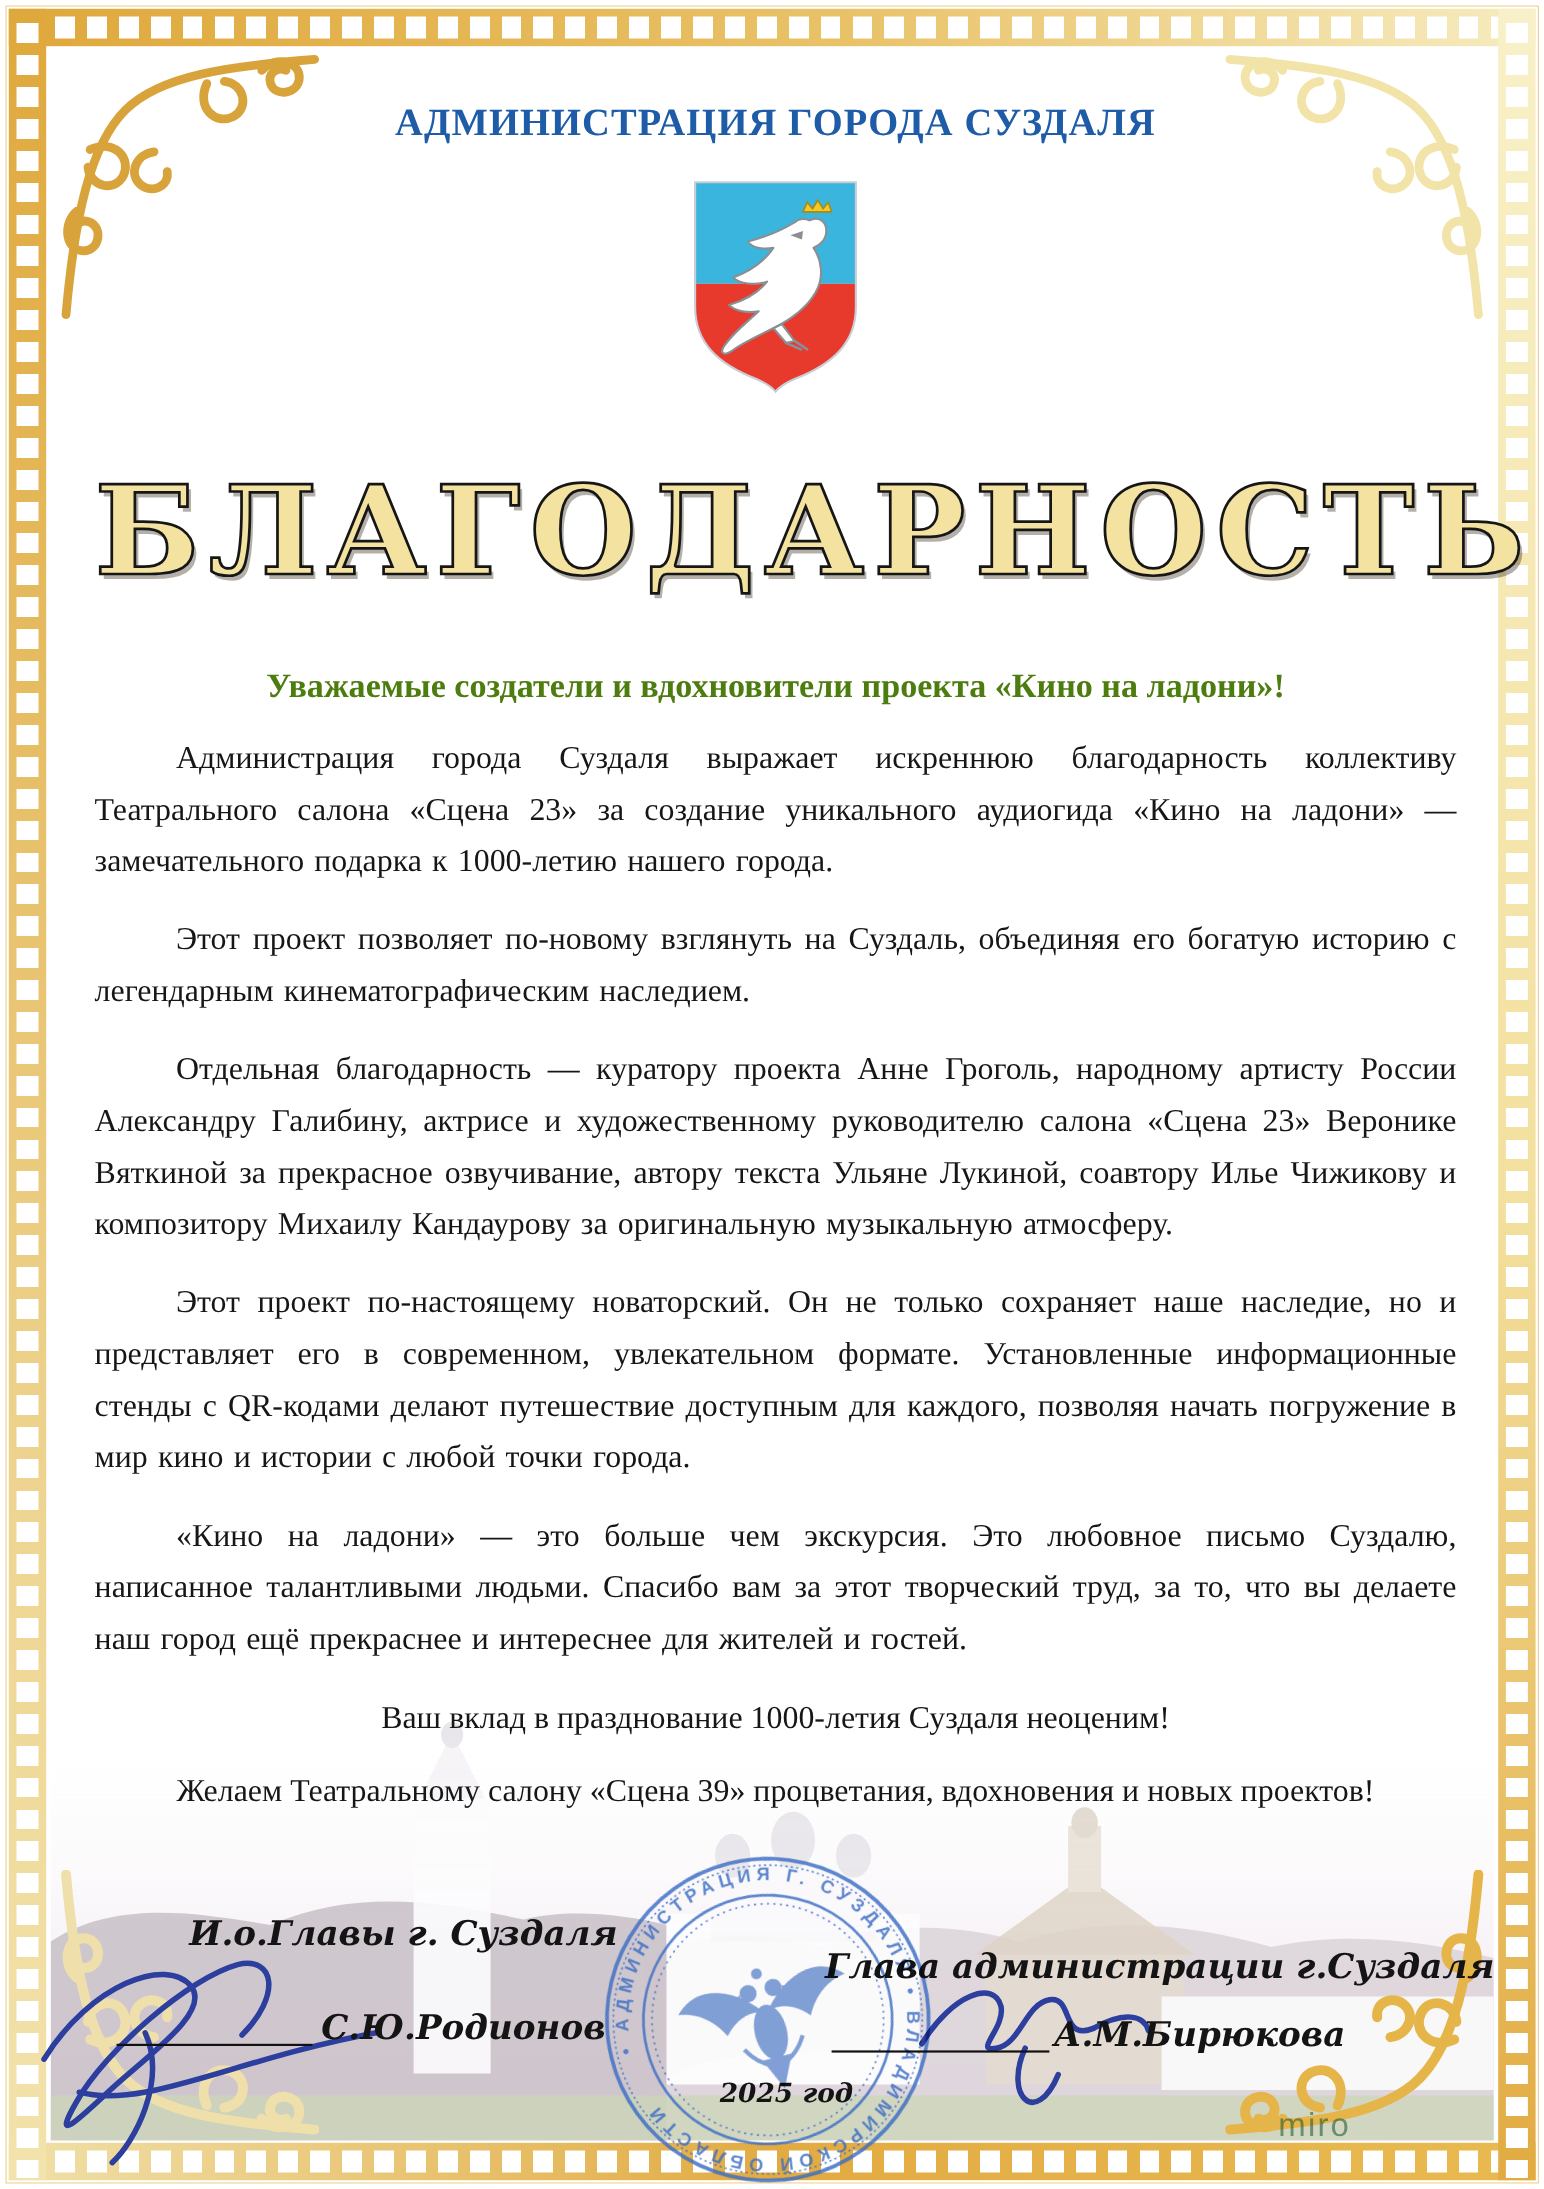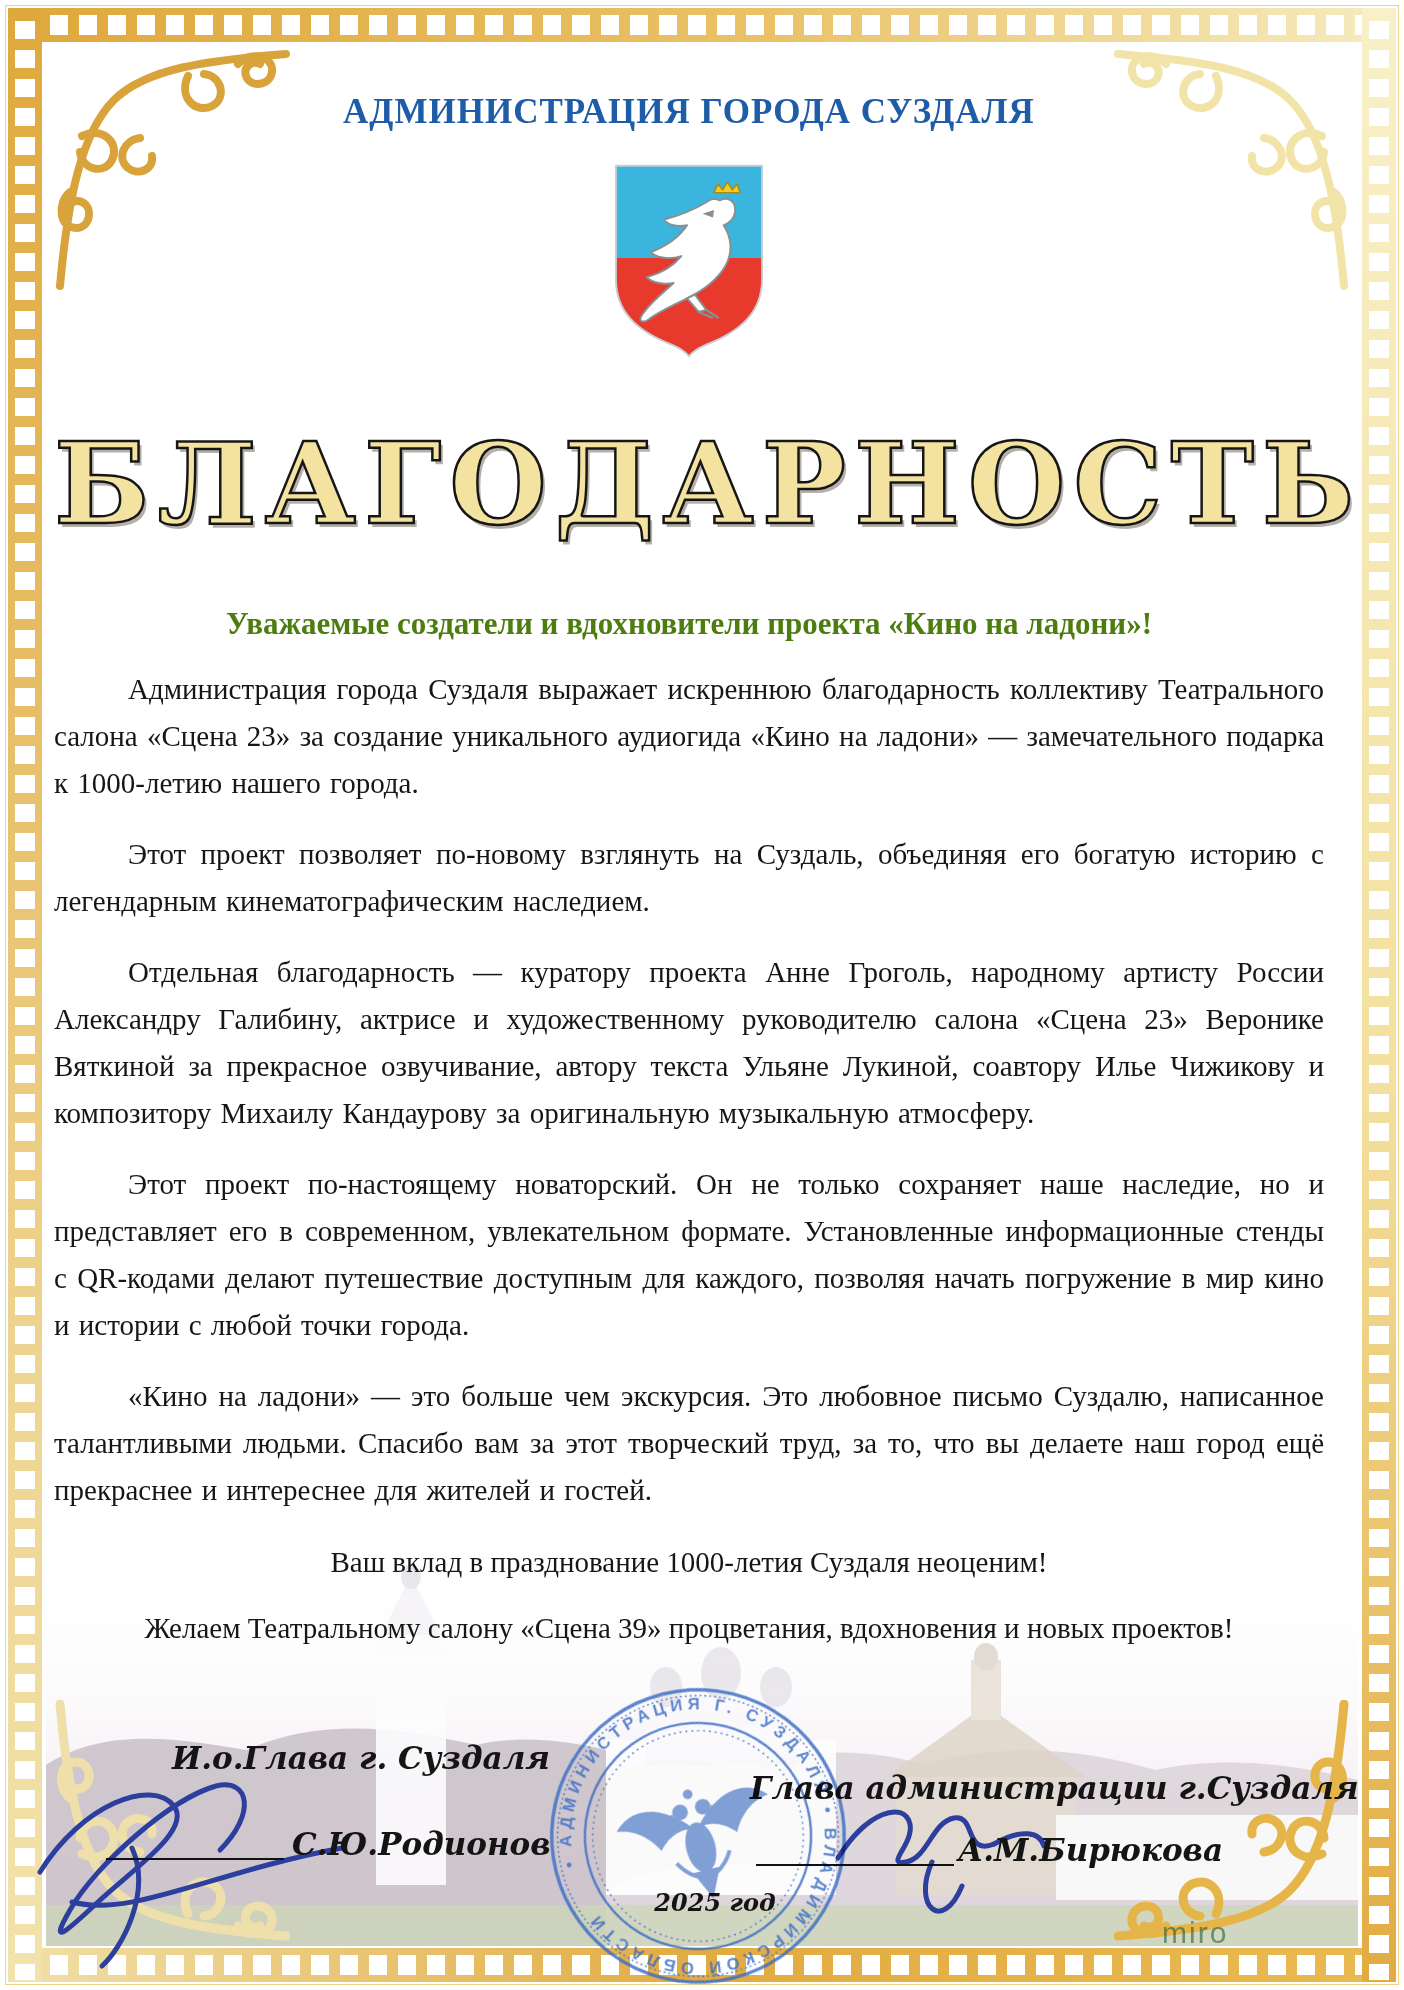--- a/index.html
+++ b/index.html
@@ -25,21 +25,21 @@
   .corner { position:absolute; width:250px; height:250px; z-index:1; }
   .corner svg { width:100%; height:100%; }
   .corner-tl { left:40px;  top:40px;    color:#d9a33c; }
   .corner-tr { right:40px; top:40px;    color:#f2e4a9; transform:scaleX(-1); }
   .corner-br { right:40px; bottom:40px; color:#e6b54a; transform:scale(-1,-1); }
   .corner-bl { left:40px;  bottom:40px; color:#efe0ab; transform:scaleY(-1); }
   
   .photo { position:absolute; left:46px; right:46px; top:1565px; height:381px; z-index:0; opacity:.62; }
   .photo svg { width:100%; height:100%; display:block; }
   
-  .content { position:absolute; inset:0; padding:92px 80px 0 54px; box-sizing:border-box; z-index:2; }
+  .content { position:absolute; inset:0; padding:92px 80px 0 86px; box-sizing:border-box; z-index:2; }
   .org-name {
     text-align:center; color:#1e5ca8; font-weight:bold; font-size:35px;
     letter-spacing:1px; line-height:40px; margin:0;
   }
   .crest { display:block; margin:26px auto 0; width:168px; height:200px; }
   .cert-title {
     margin:70px 0 0; text-align:center; line-height:1;
     font-family:"DejaVu Serif", serif; font-weight:bold; font-size:112px; letter-spacing:8px;
     color:#f4e2a0; -webkit-text-stroke:2.5px #161616;
     text-shadow:3px 4px 0 rgba(40,30,10,.35);
@@ -208,21 +208,21 @@
     <p class="para">Отдельная благодарность — куратору проекта Анне Гроголь, народному артисту России Александру Галибину, актрисе и художественному руководителю салона «Сцена 23» Веронике Вяткиной за прекрасное озвучивание, автору текста Ульяне Лукиной, соавтору Илье Чижикову и композитору Михаилу Кандаурову за оригинальную музыкальную атмосферу.</p>
     <p class="para">Этот проект по-настоящему новаторский. Он не только сохраняет наше наследие, но и представляет его в современном, увлекательном формате. Установленные информационные стенды с QR-кодами делают путешествие доступным для каждого, позволяя начать погружение в мир кино и истории с любой точки города.</p>
     <p class="para">«Кино на ладони» — это больше чем экскурсия. Это любовное письмо Суздалю, написанное талантливыми людьми. Спасибо вам за этот творческий труд, за то, что вы делаете наш город ещё прекраснее и интереснее для жителей и гостей.</p>
 
     <p class="closing">Ваш вклад в празднование 1000-летия Суздаля неоценим!</p>
     <p class="closing second">Желаем Театральному салону «Сцена 39» процветания, вдохновения и новых проектов!</p>
   </div>
 
   <div class="sig-layer">
 
-    <span class="sig-label" style="left:172px; top:1740px;">И.о.Глава г. Суздаля</span>
+    <span class="sig-label" style="left:172px; top:1740px;">И.о.Главы г. Суздаля</span>
     <svg class="ink" style="left:12px; top:1752px;" width="400" height="220" viewBox="0 0 400 220">
       <g fill="none" stroke="#2c3f9e" stroke-width="5" stroke-linecap="round">
         <path d="M28,120 C70,52 140,26 162,54 C180,78 120,118 86,150 C54,180 36,196 58,158 C84,112 160,46 204,34 C238,26 244,62 208,98"></path>
         <path d="M60,150 C120,166 200,120 330,96"></path>
         <path d="M120,96 C140,140 110,196 90,214"></path>
       </g>
     </svg>
     <div class="sig-line" style="left:106px; top:1858px; width:178px;"></div>
     <span class="sig-name" style="left:292px; top:1826px;">С.Ю.Родионов</span>
 

